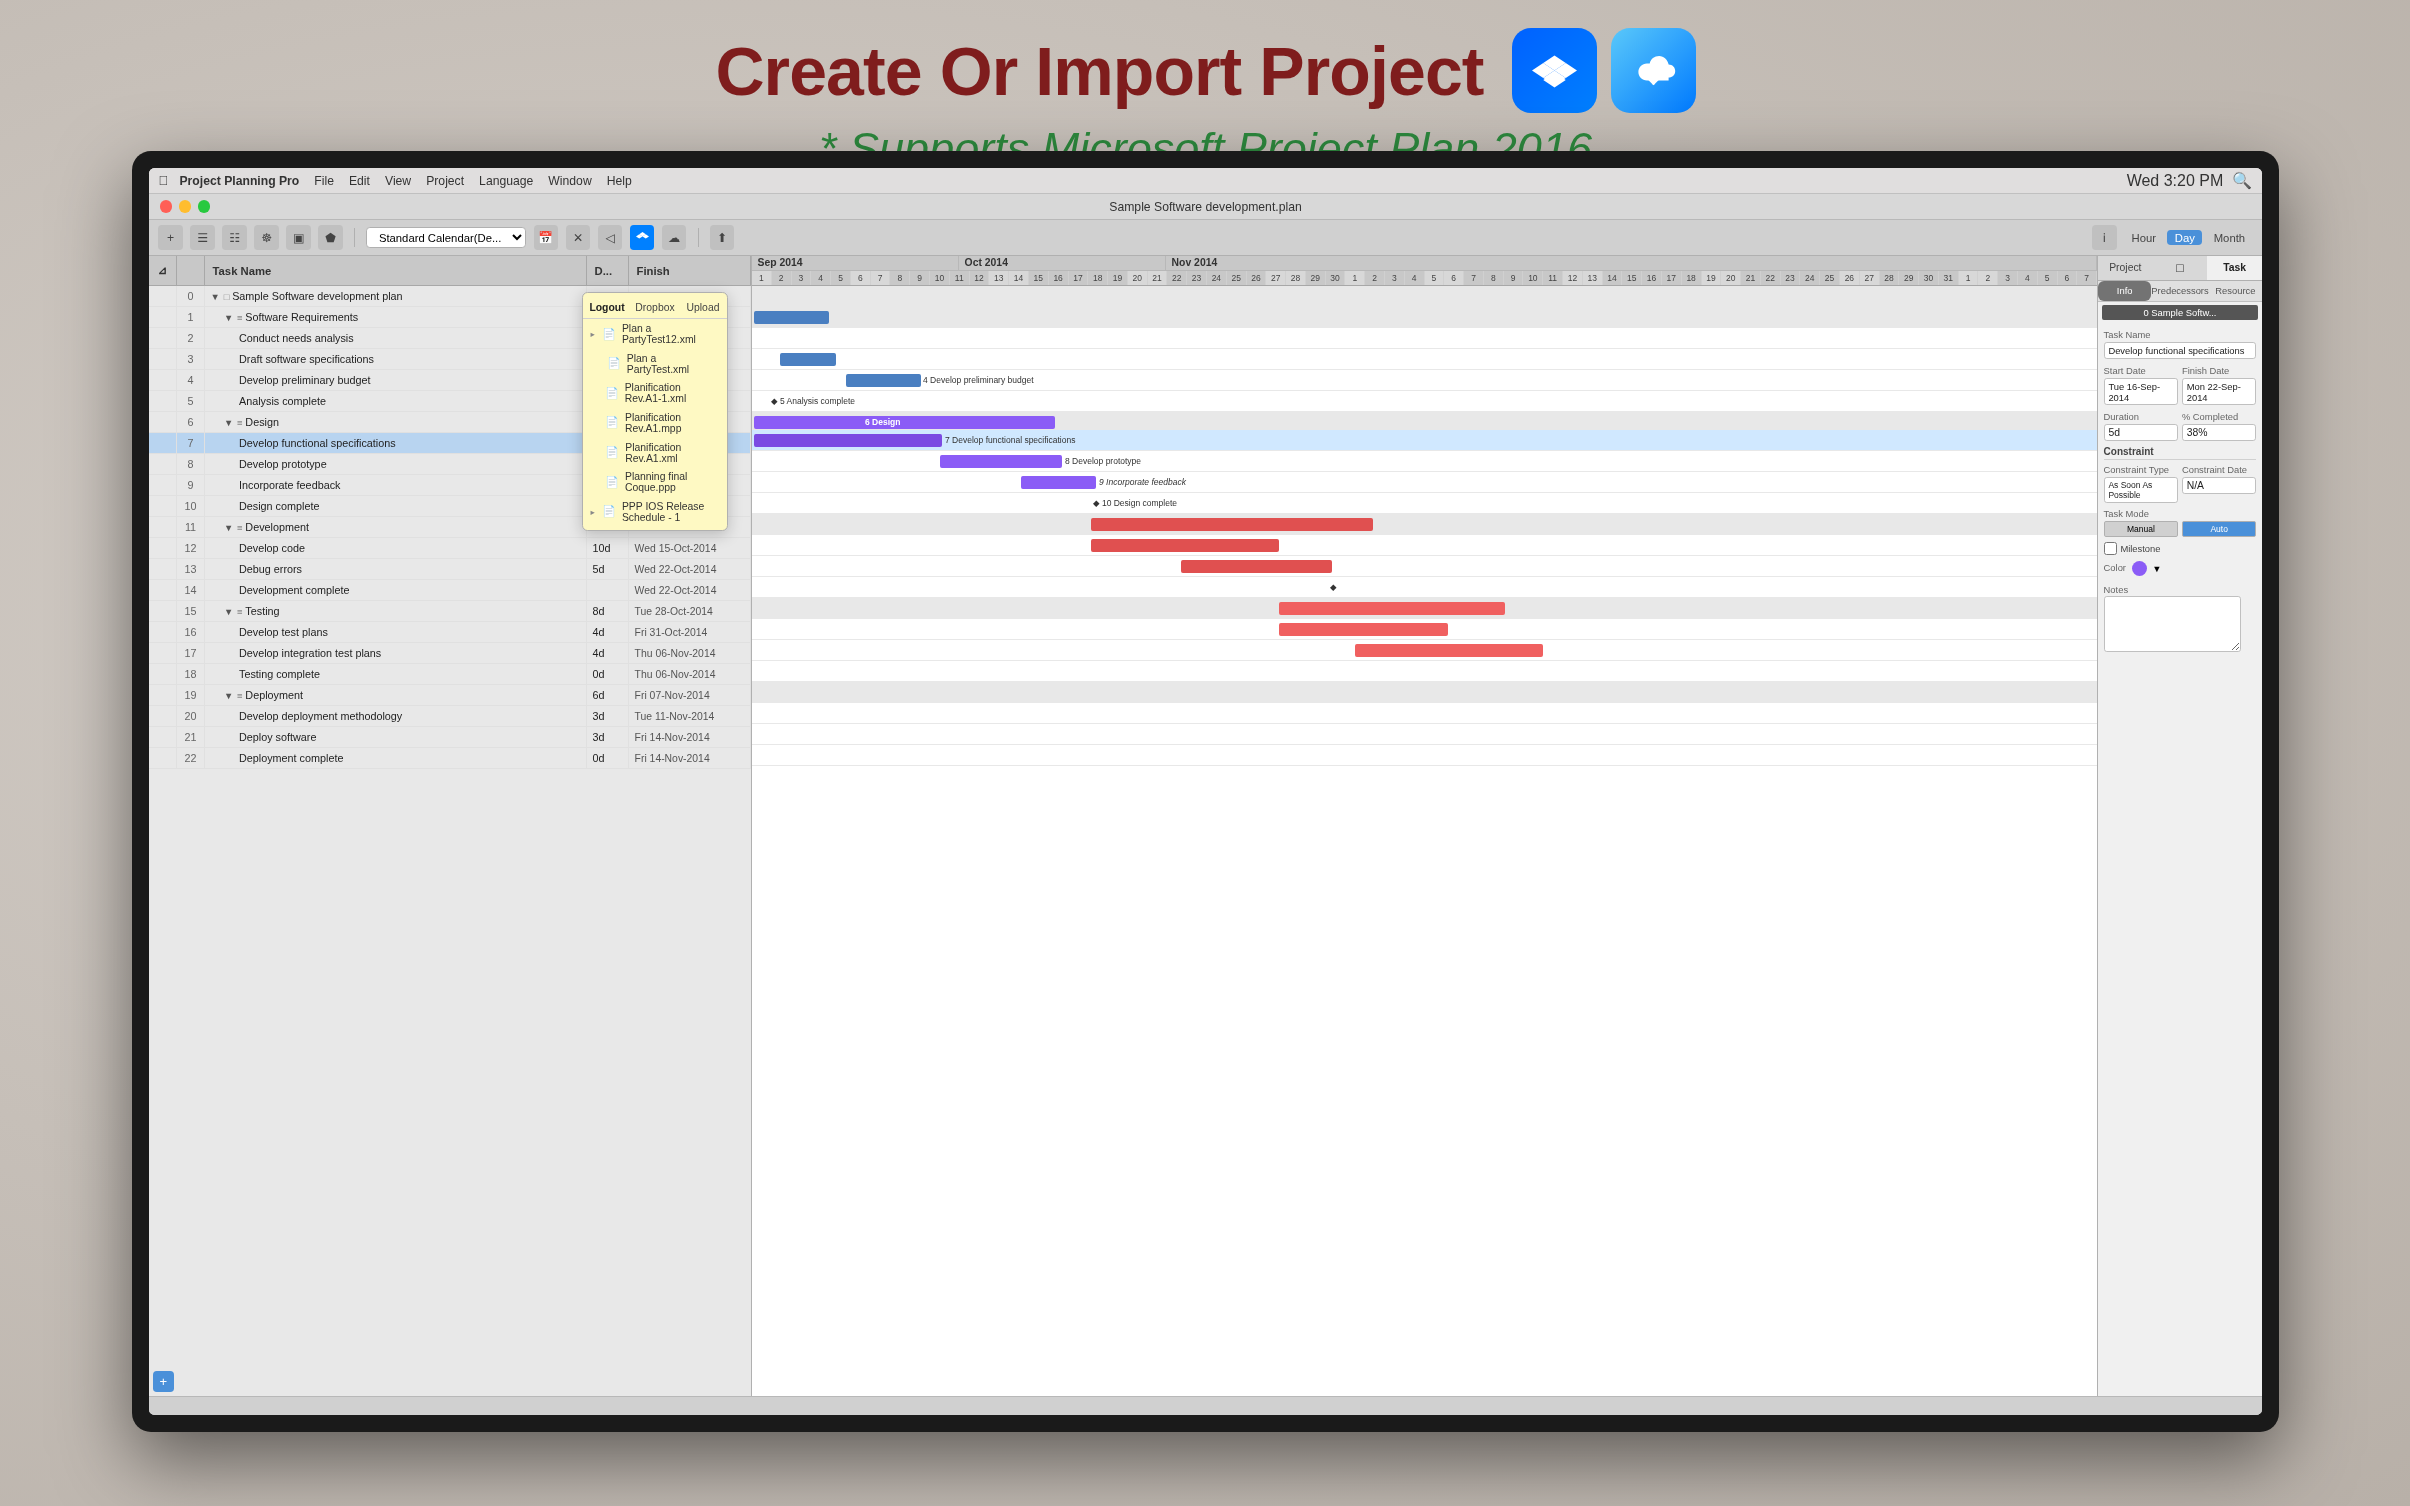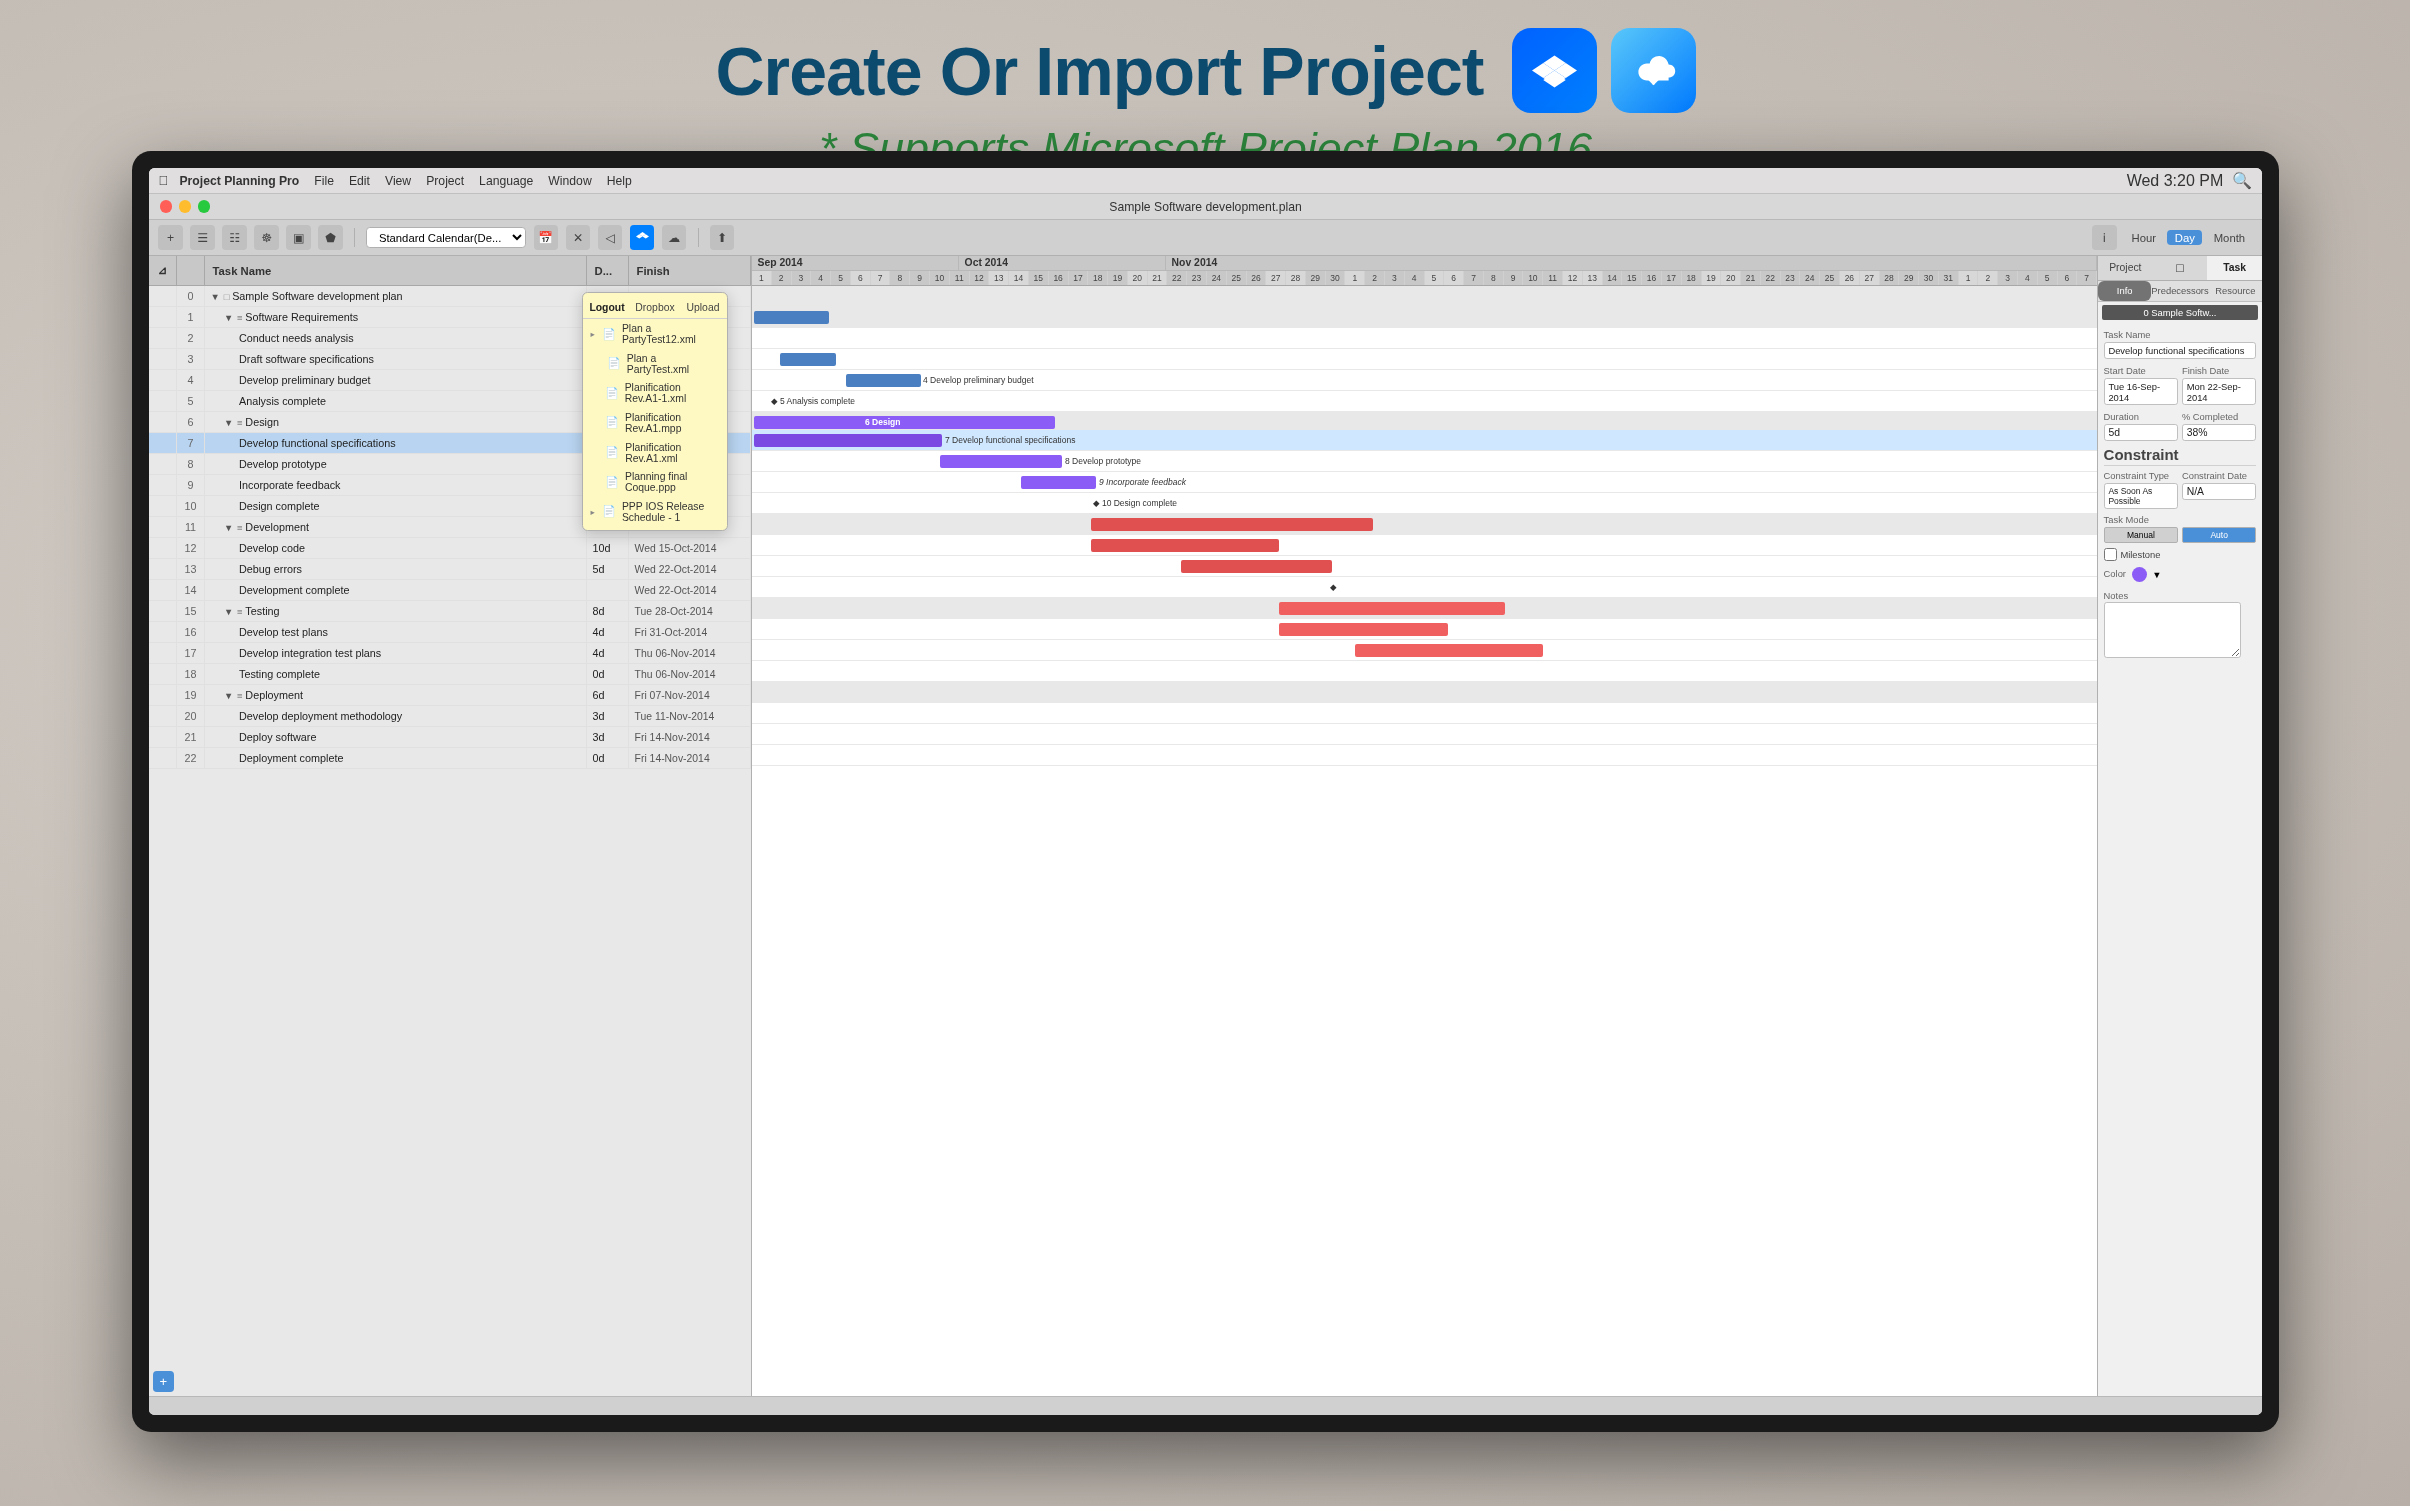--- a/index.html
+++ b/index.html
@@ -24,21 +24,21 @@
       position: absolute;
       top: 19px;
       left: 0; right: 0;
       text-align: center;
       padding-top: 9.4px;
     }
 
     .main-title {
       font-size: 68px;
       font-weight: 700;
-      color: #0c4a6e;
+      color: #7f1d1d;
       letter-spacing: -0.9px;
       display: flex;
       align-items: center;
       justify-content: center;
       gap: 28px;
     }
 
     .title-icons {
       display: flex;
       gap: 14px;
@@ -465,21 +465,21 @@
     }
 
     .panel-row {
       display: flex;
       gap: 3.8px;
     }
 
     .panel-row .panel-field { flex: 1; }
 
     .panel-section-title {
-      font-size: 15px;
+      font-size: 10px;
       font-weight: 600;
       color: #444;
       border-bottom: 0.9px solid #d0d0d0;
       padding-bottom: 1.9px;
       margin-bottom: 3.8px;
     }
 
     .mode-btn {
       flex: 1;
       font-size: 8.5px;

